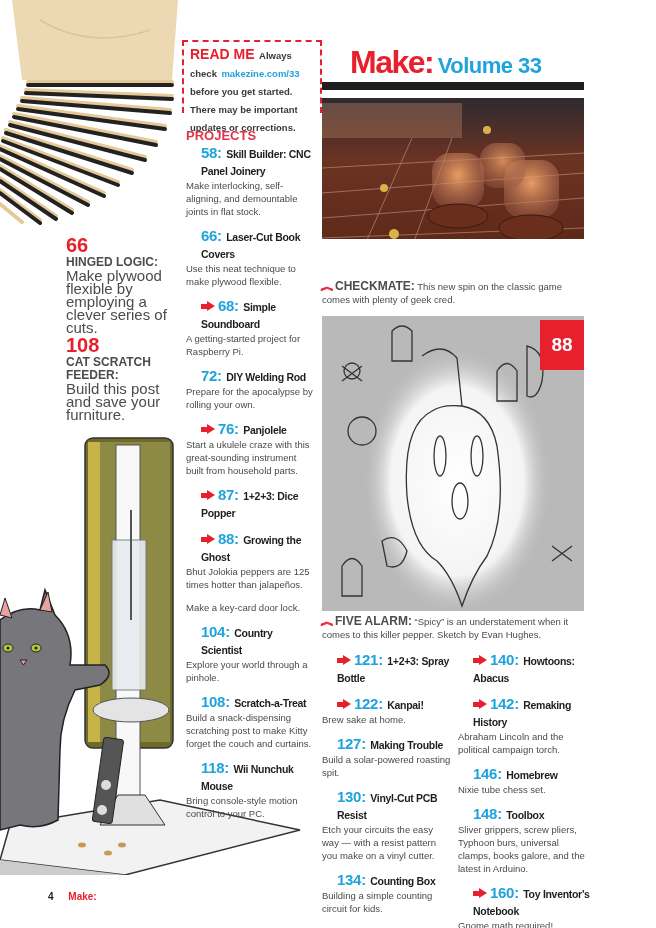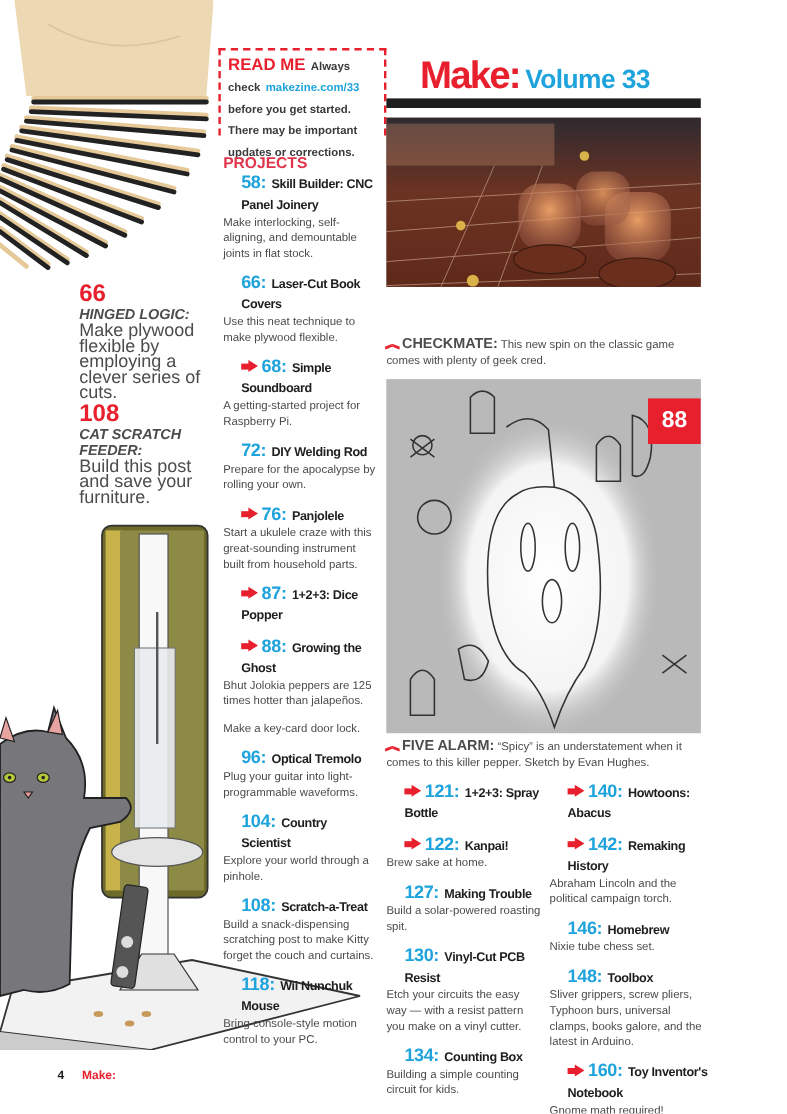--- a/index.html
+++ b/index.html
@@ -15,21 +15,21 @@
 
   .entry { margin-bottom: 10px; line-height: 14px; }
   .entry .head { display: block; line-height: 16px; margin-left: 15px; }
 
   
   .plywood { position: absolute; left: 0; top: 0; width: 178px; height: 225px; overflow: hidden; }
 
   
   .callout { position: absolute; left: 66px; width: 120px; }
   .callout .big { color: #e8202d; font-weight: bold; font-size: 20px; line-height: 22px; }
-  .callout .cap { color: #4c4c4c; font-weight: bold; font-size: 12px; line-height: 13px; font-style: italic; }
+  .callout .cap { color: #4c4c4c; font-weight: bold; font-size: 12px; line-height: 13px; }
   .callout .txt { color: #4c4c4c; font-size: 15px; line-height: 13px; }
 
   
   .readme { position: absolute; left: 182px; top: 40px; width: 140px; height: 73px; border: 2px dashed #e8202d; border-bottom: none; border-right: 2px dashed #e8202d; padding: 3px 6px; }
   .readme .rm-head { color: #e8202d; font-weight: bold; font-size: 14px; }
   .readme .rm-text { color: #3a3a3a; font-size: 9.5px; font-weight: bold; line-height: 12px; }
   .readme .rm-link { color: #1fa3dc; }
 
   
   .masthead { position: absolute; left: 350px; top: 44px; white-space: nowrap; }
@@ -175,24 +175,20 @@
   </div>
   <div class="entry">
     <span class="head"><span class="arrow"></span><span class="num">87:</span> <span class="ttl">1+2+3: Dice Popper</span></span>
   </div>
   <div class="entry">
     <span class="head"><span class="arrow"></span><span class="num">88:</span> <span class="ttl">Growing the Ghost</span></span>
     <span class="desc">Bhut Jolokia peppers are 125 times hotter than jalapeños.</span>
   </div>
   <div class="entry">
     <span class="desc">Make a key-card door lock.</span>
-  </div>
-  <div class="entry">
-    <span class="head"><span class="num">96:</span> <span class="ttl">Optical Tremolo</span></span>
-    <span class="desc">Plug your guitar into light-programmable waveforms.</span>
   </div>
   <div class="entry">
     <span class="head"><span class="num">104:</span> <span class="ttl">Country Scientist</span></span>
     <span class="desc">Explore your world through a pinhole.</span>
   </div>
   <div class="entry">
     <span class="head"><span class="num">108:</span> <span class="ttl">Scratch-a-Treat</span></span>
     <span class="desc">Build a snack-dispensing scratching post to make Kitty forget the couch and curtains.</span>
   </div>
   <div class="entry">
@@ -266,21 +262,21 @@
         <circle cx="30" cy="55" r="8"></circle>
       <path d="M70,15 q10,-10 20,0 v30 h-20 z"></path>
       <circle cx="40" cy="115" r="14"></circle>
       <path d="M205,30 q20,5 15,35 q-5,20 -15,15 z"></path>
       <path d="M175,55 v30 h20 v-30 q-10,-15 -20,0"></path>
       <path d="M60,225 q15,-10 25,10 q-5,20 -20,15 z"></path>
       <path d="M230,230 l20,15 M250,230 l-20,15"></path>
       <path d="M20,250 v30 h20 v-30 q-10,-15 -20,0"></path>
     </g>
   </svg>
-  <div class="badge" style="right:0;top:16px;width:44px;height:38px;margin-left:35px;">88</div>
+  <div class="badge" style="right:0;top:4px;width:44px;height:50px;margin-left:35px;">88</div>
 </div>
 
 <div class="caption" style="left:322px;top:615px;width:270px;">
   <span class="chev">︽</span><span class="cap-head">FIVE ALARM:</span>
   <span>“Spicy” is an understatement when it comes to this killer pepper. Sketch by Evan Hughes.</span>
 </div>
 
 <div class="col2">
   <div class="entry">
     <span class="head"><span class="arrow"></span><span class="num">121:</span> <span class="ttl">1+2+3: Spray Bottle</span></span>

